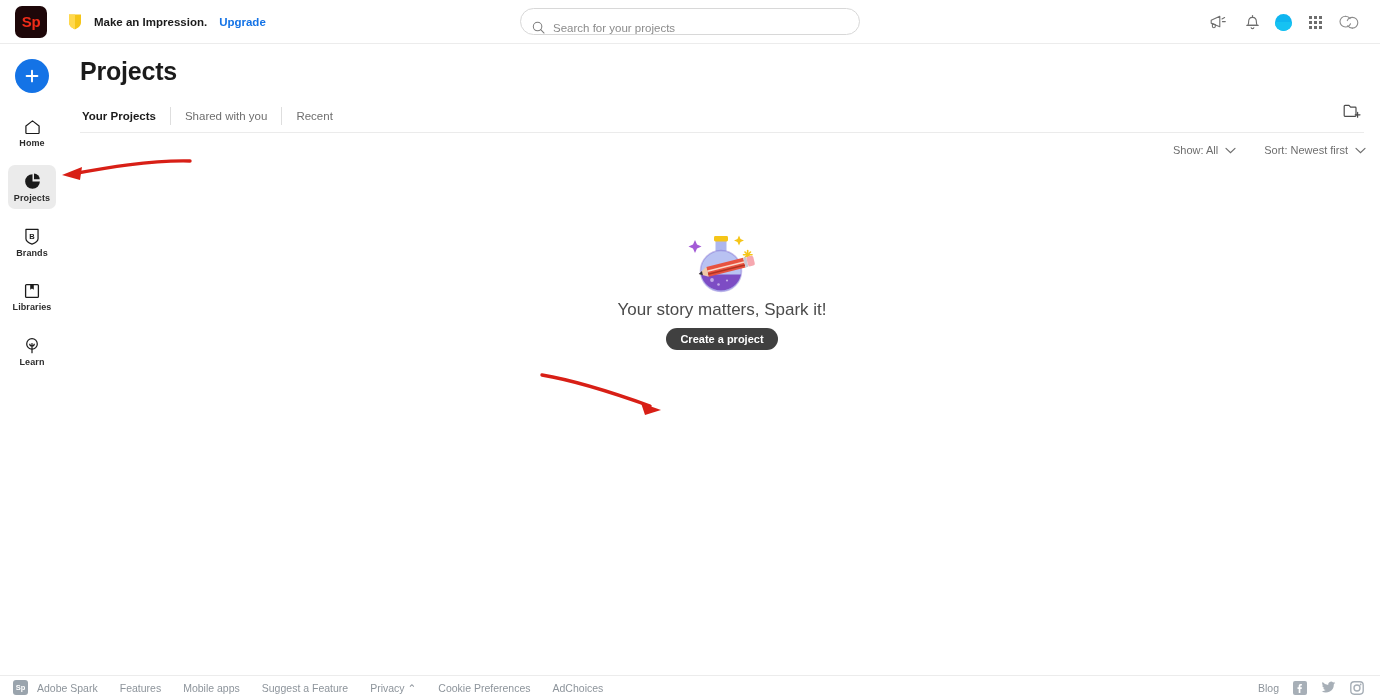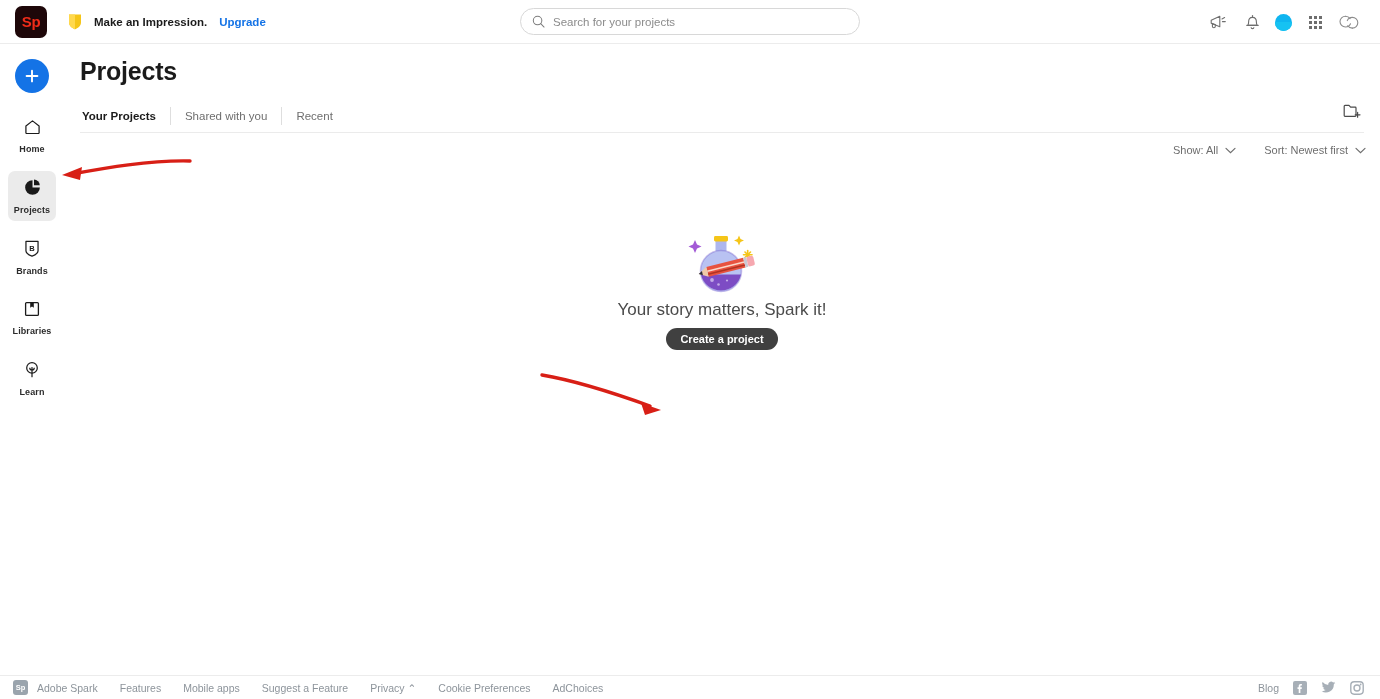--- a/index.html
+++ b/index.html
@@ -41,21 +41,21 @@
   .promo-upgrade { color: #1473e6; font-weight: bold; cursor: pointer; }
 
   .searchwrap {
     position: absolute; left: 520px; top: 8px;
     width: 340px; height: 27px;
   }
   .searchbox {
     width: 100%; height: 100%;
     border: 1px solid #d8d8d8; border-radius: 14px;
     background: #fff;
-    display: flex; align-items: center; padding-left: 11px; gap: 8px;
+    display: flex; align-items: flex-end; padding-left: 11px; gap: 8px;
   }
   .search-input {
     border: none; outline: none; background: transparent;
     font-family: "Liberation Sans", sans-serif;
     font-size: 11.5px; color: #6b6b6b; width: 270px;
   }
   .search-input::placeholder { color: #8b8b8b; }
 
   .topicons {
     position: absolute; right: 20px; top: 0; height: 44px;
@@ -84,21 +84,21 @@
     width: 34px; height: 34px; border-radius: 50%;
     background: #1473e6; margin: 15px auto 0 auto;
     display: flex; align-items: center; justify-content: center;
     cursor: pointer;
   }
   .plusbtn svg { display: block; }
   .railitem {
     width: 48px; margin: 0 auto;
     padding: 8px 0 6px 0;
     border-radius: 7px;
-    display: flex; flex-direction: column; align-items: center; gap: 9px;
+    display: flex; flex-direction: column; align-items: center; gap: 3px;
     cursor: pointer;
   }
   .railitem.first { margin-top: 18px; }
   .railitem + .railitem { margin-top: 11px; }
   .railitem.active { background: #ebebeb; }
   .railitem .lbl { font-size: 9px; font-weight: bold; color: #2c2c2c; letter-spacing: 0.1px; }
   .railitem svg { display: block; }
 
   
   .main { position: absolute; left: 64px; top: 44px; width: 1316px; height: 631px; }

